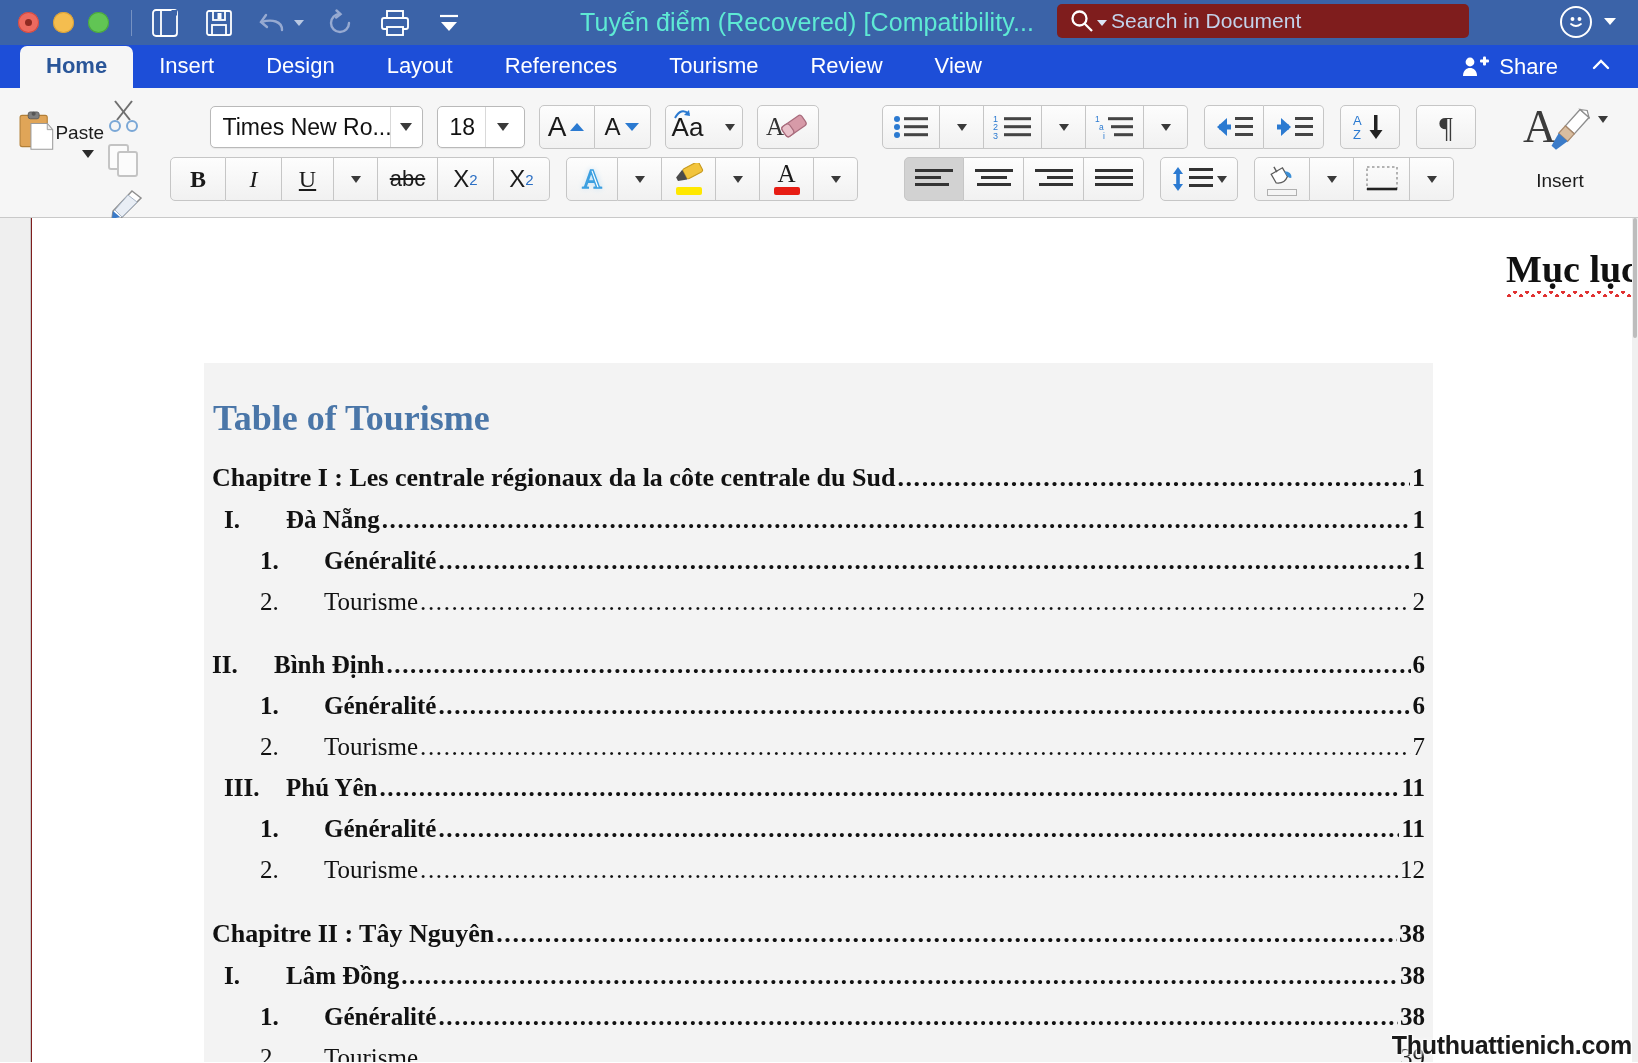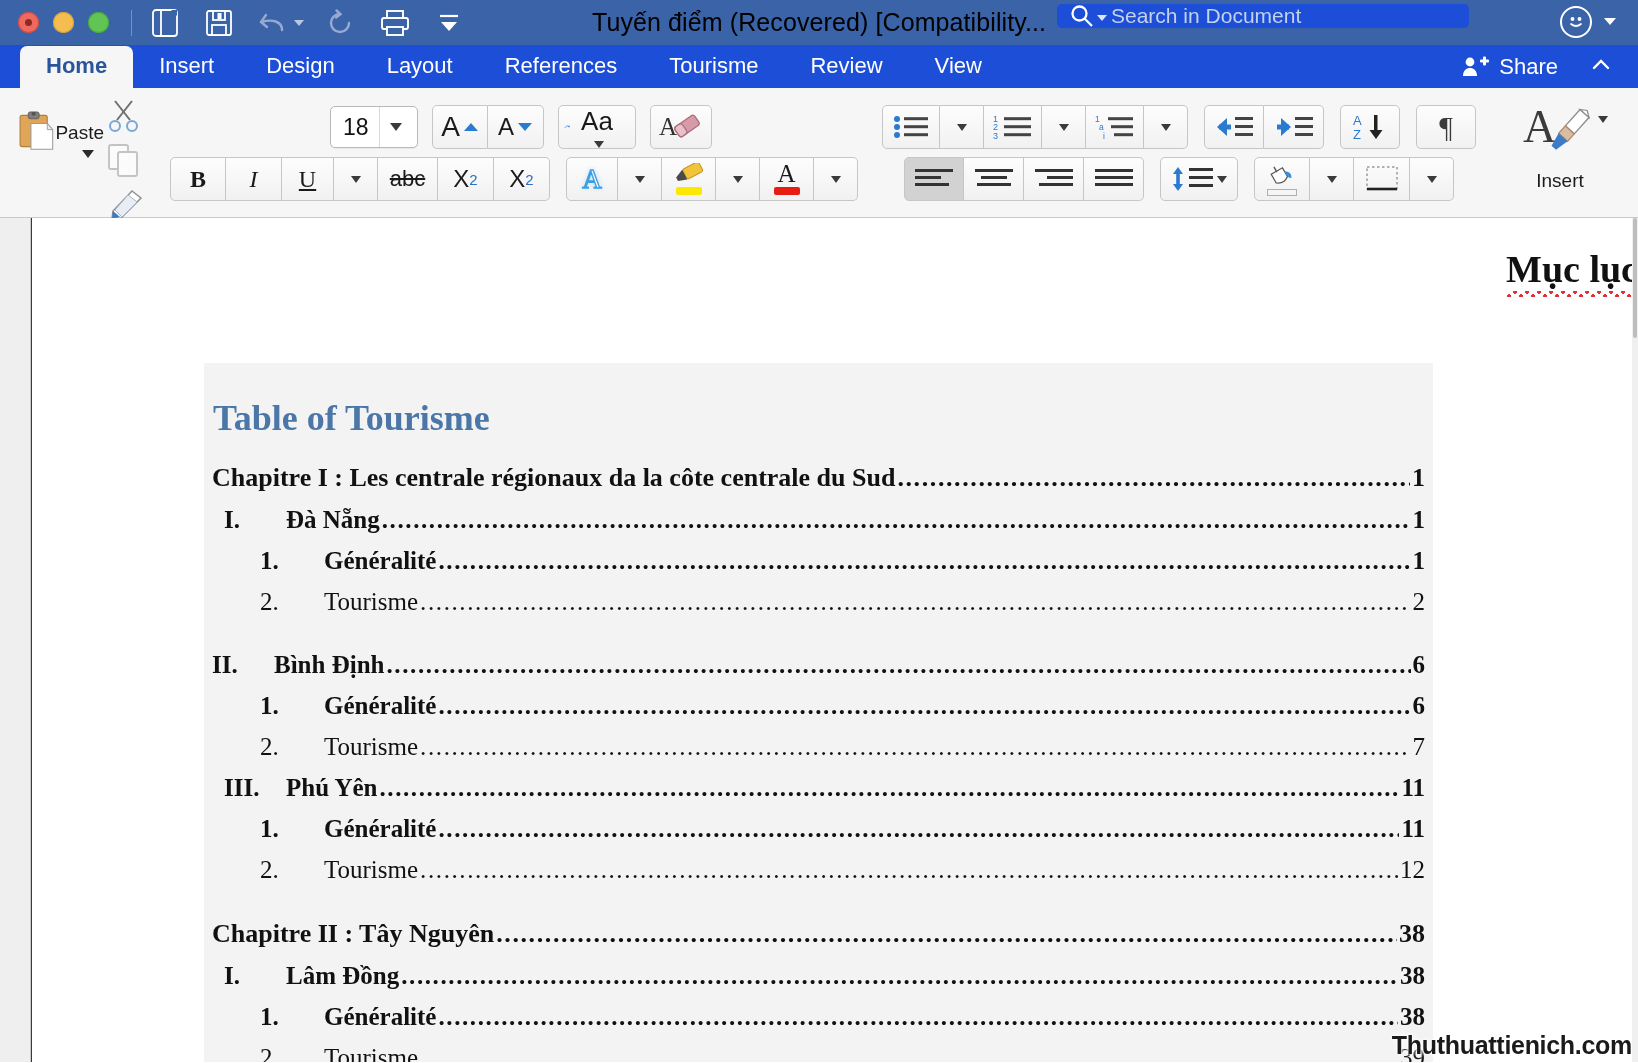--- a/index.html
+++ b/index.html
@@ -44,31 +44,31 @@
     width: 0; height: 0;
     border-left: 5px solid transparent; border-right: 5px solid transparent;
     border-top: 6px solid #ffffff;
     margin-left: 4px;
   }
   .caret-sm.dim { border-top-color: #b9c8e2; }
   .qat-group { display:flex; align-items:center; }
 
   .doc-title {
     position: absolute;
-    left: 592px;
-    color: #000000;
+    left: 580px;
+    color: #5eead4;
     font-size: 25px;
     letter-spacing: .1px;
     white-space: nowrap;
   }
   .searchbox {
     position: absolute;
     left: 1057px; top: 4px;
-    width: 412px; height: 24px;
-    background: #1d4ed8;
+    width: 412px; height: 34px;
+    background: #7f1d1d;
     border-radius: 5px;
     display: flex; align-items: center;
     padding-left: 12px;
     gap: 4px;
     text-align: right;
   }
   .searchbox .ph {
     color: #c3d2e9; font-size: 21px; white-space: nowrap;
   }
   .smiley {
@@ -436,20 +436,26 @@
           <path d="M24 7 L33 14 L18 29 L11 22 Z" fill="#e9eef5" stroke="#a8b5c6" stroke-width="1"></path>
         </svg>
       </div>
     </div>
   </div>
 
   <div class="vdiv"></div>
 
   <div class="grp font-group">
     <div class="row">
+      <div class="combo font-name">
+        <div class="val">Times New Ro...</div>
+        <div class="dd">
+            <span class="caret-dk"></span>
+          </div>
+      </div>
       <div class="combo font-size">
         <div class="val">18</div>
         <div class="dd">
             <span class="caret-dk"></span>
           </div>
       </div>
 
       <div class="seg" style="margin-left:14px;">
         <div class="btn" style="width:56px;">
           <span style="font-size:28px;">A</span>
@@ -459,21 +465,21 @@
         </div>
         <div class="btn" style="width:56px;">
           <span style="font-size:24px;">A</span>
           <svg width="16" height="12" viewBox="0 0 16 12" style="margin-left:3px;">
             <path d="M8 10 L15 2 L1 2 Z" fill="#2b7ad1"></path>
           </svg>
         </div>
       </div>
 
       <div class="seg" style="margin-left:14px;">
-        <div class="btn one" style="width:78px;flex-direction:column;">
+        <div class="btn one" style="width:78px;">
           <span style="font-size:26px;position:relative;">Aa</span>
           <svg width="18" height="12" viewBox="0 0 18 12" style="position:relative;left:-30px;top:-12px;">
             <path d="M2 9 Q8 -2 16 5" fill="none" stroke="#2b7ad1" stroke-width="2"></path>
             <path d="M16 1 L17 7 L11 6 Z" fill="#2b7ad1"></path>
           </svg>
           <span class="caret-dk tiny" style="margin-left:4px;"></span>
         </div>
       </div>
 
       <div class="seg" style="margin-left:14px;">

